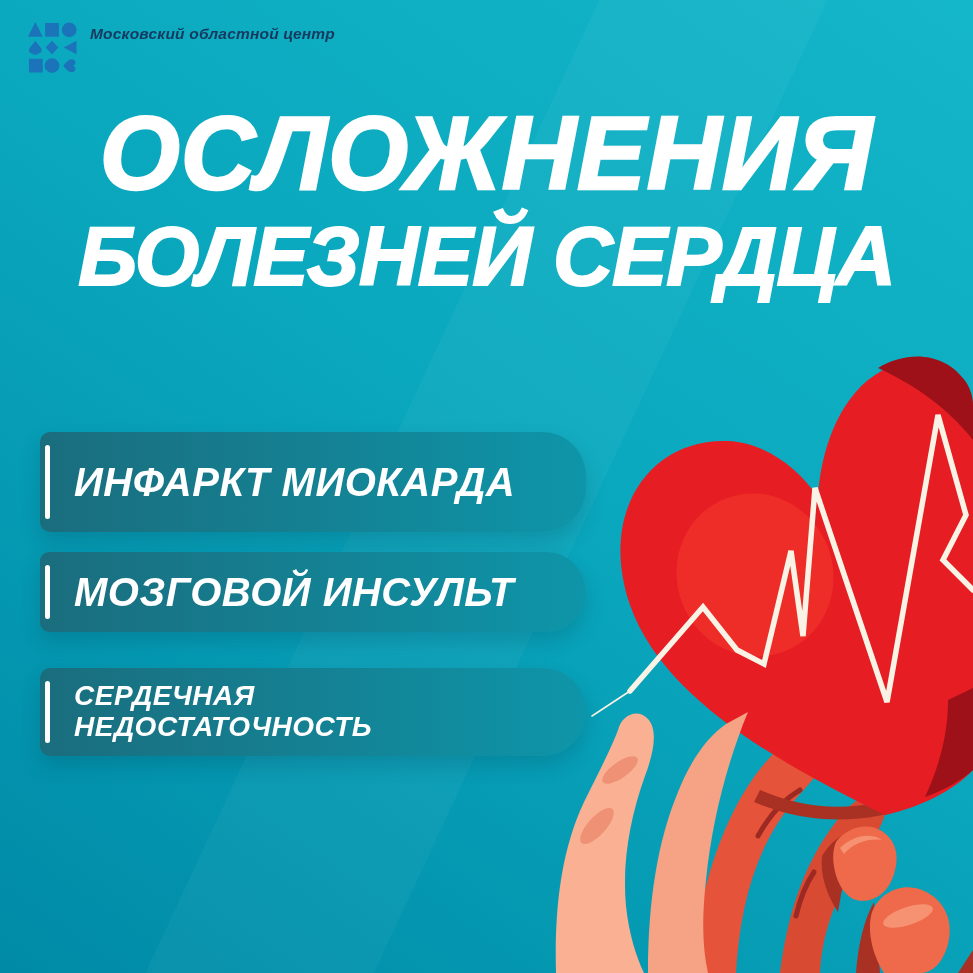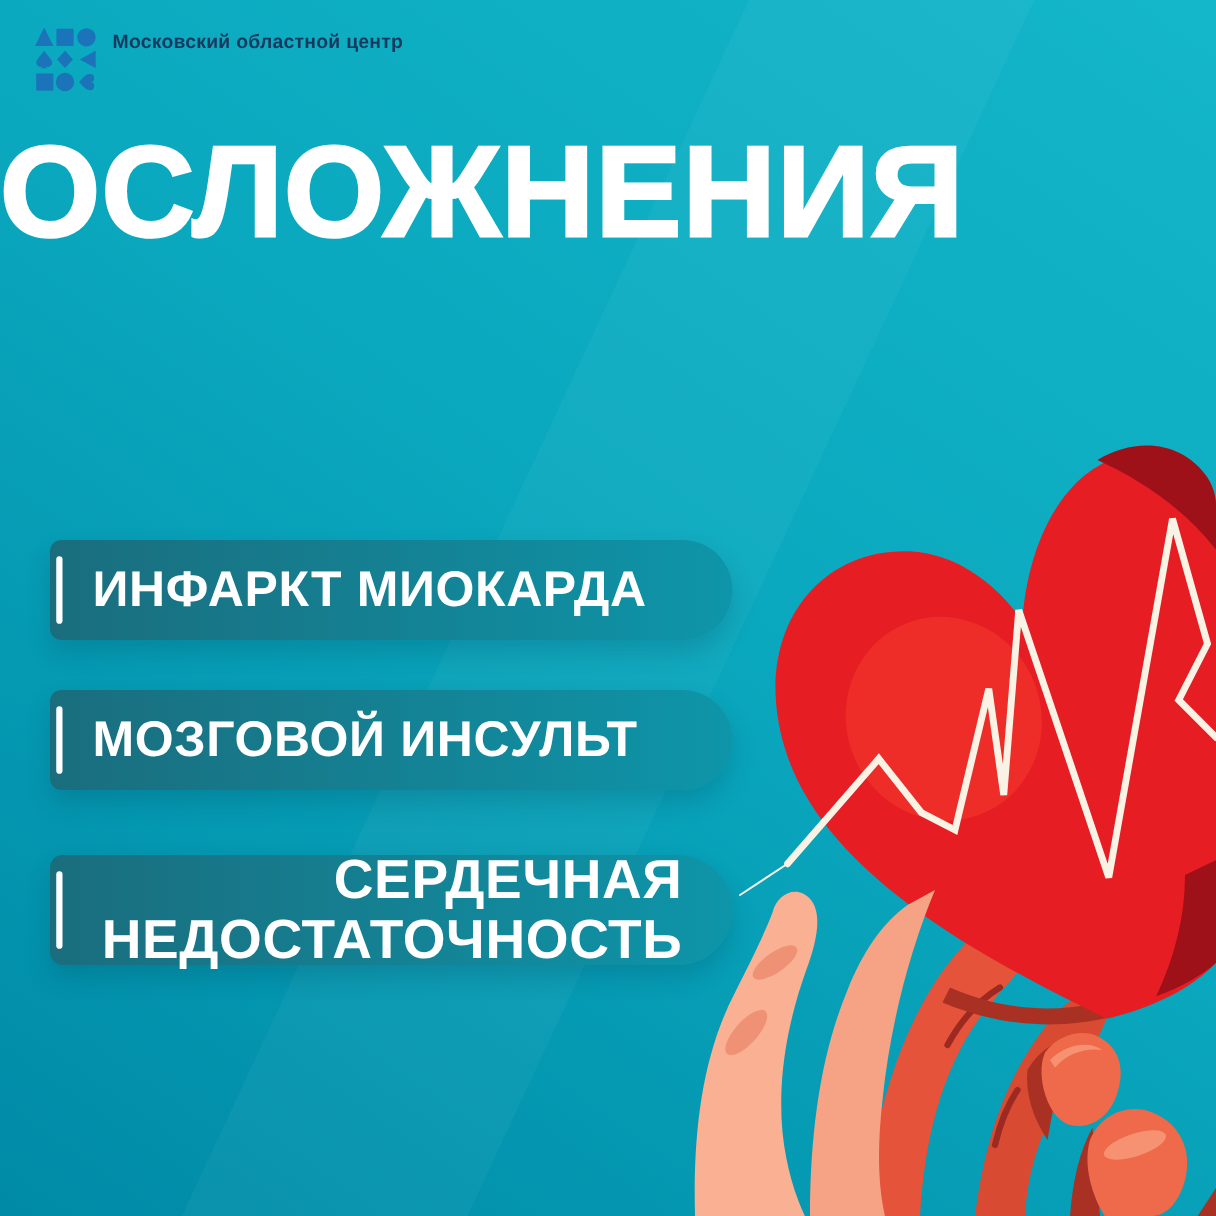--- a/index.html
+++ b/index.html
@@ -2,47 +2,48 @@
 <html style="--bg_top: #14b6c9; --bg_mid: #0aa8be; --bg_bottom: #008aa6; --logo_blue: #1b73b9; --logo_text: #16395f; --title_color: #ffffff; --pill_start: #1a6d7d; --pill_end: #0e95a9; --pill_text: #ffffff; --accent_bar: #ffffff; --heart_red: #e71d24; --heart_dark: #9e1118; --heart_hi: #ee2d29; --ecg: #f8f3e5; --hand_light: #f9b093; --hand_band: #f5a384; --hand_mid: #ef9174; --hand_finger_a: #e5533a; --hand_finger_b: #d84b32; --hand_tip: #ee6a4b; --hand_tip_hi: #f69272; --hand_shadow: #a83124; --hand_crease: #9c2a22;"><head>
 <meta charset="utf-8">
 <style>
   html,body{margin:0;padding:0;background:#222;}
   .canvas{
     position:relative;width:973px;height:973px;overflow:hidden;
     font-family:"Liberation Sans","DejaVu Sans",sans-serif;
     background:
       linear-gradient(115deg, rgba(255,255,255,0) 42%, rgba(255,255,255,.035) 42%, rgba(255,255,255,.035) 58%, rgba(255,255,255,0) 58%),
       linear-gradient(215deg, var(--bg_top) 0%, var(--bg_mid) 46%, var(--bg_bottom) 100%);
+    font-style: italic;
   }
   
   .logo{position:absolute;left:28px;top:22px;display:flex;align-items:flex-start;}
   .logo-mark{width:50px;height:52px;flex:0 0 auto;}
   .logo-mark .shp{fill:var(--logo_blue);}
   .logo-text{margin-left:12px;color:var(--logo_text);font-size:15.5px;font-weight:700;line-height:1.24;letter-spacing:.2px;padding-top:2px;}
   
-  .title{position:absolute;left:0;right:0;top:102px;text-align:left;color:var(--title_color);}
+  .title{position:absolute;left:0;right:0;top:102px;text-align:center;color:var(--title_color);}
   .title .l1{font-size:103px;font-weight:700;line-height:1.0;letter-spacing:1px;-webkit-text-stroke:2.5px var(--title_color);}
   .title .l2{font-size:83px;font-weight:700;line-height:1.0;letter-spacing:-1px;margin-top:10px;-webkit-text-stroke:2px var(--title_color);}
   
   .pill{
     position:absolute;left:40px;width:546px;box-sizing:border-box;
     background:linear-gradient(90deg,var(--pill_start) 0%,var(--pill_end) 100%);
     border-radius:10px 44px 44px 10px;
     display:flex;align-items:center;
     padding-left:34px;padding-right:40px;
     color:var(--pill_text);font-weight:700;
     box-shadow:0 10px 20px rgba(0,45,65,.18);
   }
   .pill::before{
     content:"";position:absolute;left:5px;top:13px;bottom:13px;width:4.5px;
     background:var(--accent_bar);border-radius:3px;
   }
-  .pill1{top:432px;height:80px;font-size:40px;letter-spacing:.5px;}
+  .pill1{top:432px;height:100px;font-size:40px;letter-spacing:.5px;}
   .pill2{top:552px;height:80px;font-size:40px;letter-spacing:.5px;}
-  .pill3{top:684px;height:88px;font-size:44px;line-height:1.1;letter-spacing:.5px;text-align:right;}
+  .pill3{top:668px;height:88px;font-size:28px;line-height:1.1;letter-spacing:.5px;}
   
   .illus{position:absolute;left:0;top:0;}
   .fingerA{fill:var(--hand_finger_a);} .fingerB{fill:var(--hand_finger_b);}
   .crease{stroke:var(--hand_crease);stroke-width:5;fill:none;stroke-linecap:round;}
   .sliver{fill:var(--hand_shadow);}
   .heart{fill:var(--heart_red);} .heartdark{fill:var(--heart_dark);} .hearthi{fill:var(--heart_hi);}
   .ecg{stroke:var(--ecg);fill:none;stroke-linejoin:miter;stroke-linecap:round;}
   .tip{fill:var(--hand_tip);} .tiphi{fill:var(--hand_tip_hi);} .tipshadow{fill:var(--hand_shadow);}
   .palm{fill:var(--hand_light);} .band{fill:var(--hand_band);} .thumbshade{fill:var(--hand_mid);}
 </style>
@@ -66,20 +67,21 @@
       <circle class="shp" cx="24.5" cy="44.5" r="7.5"></circle>
       <path class="shp" transform="rotate(90 42.5 44.5)" d="M42.5,51 C38.5,47.5 36,45.2 36,42.7 A3.2,3.2 0 0 1 42.5,41.3 A3.2,3.2 0 0 1 49,42.7 C49,45.2 46.5,47.5 42.5,51 Z"></path>
     </svg>
     <div class="logo-text">
       <div>Московский областной центр</div>
     </div>
   </div>
 
   <div class="title">
     <div class="l1">ОСЛОЖНЕНИЯ</div>
+    <div class="l2">БОЛЕЗНЕЙ СЕРДЦА</div>
   </div>
 
   <svg class="illus" width="973" height="973" viewBox="0 0 973 973" aria-hidden="true">
 
     <path class="fingerB" d="M780,973 C788,910 806,856 844,812 C862,792 882,788 886,800 C890,813 876,836 858,864 C832,902 822,938 820,973 Z"></path>
     <path class="fingerA" d="M690,973 C700,885 726,798 780,747 C800,728 824,720 832,732 C840,745 824,768 800,794 C756,842 740,905 736,973 Z"></path>
     <path class="crease" d="M758,836 Q775,805 800,790"></path>
     <path class="crease" d="M682,790 Q694,766 712,750"></path>
     <path class="crease" d="M796,916 Q802,890 814,872"></path>
 

